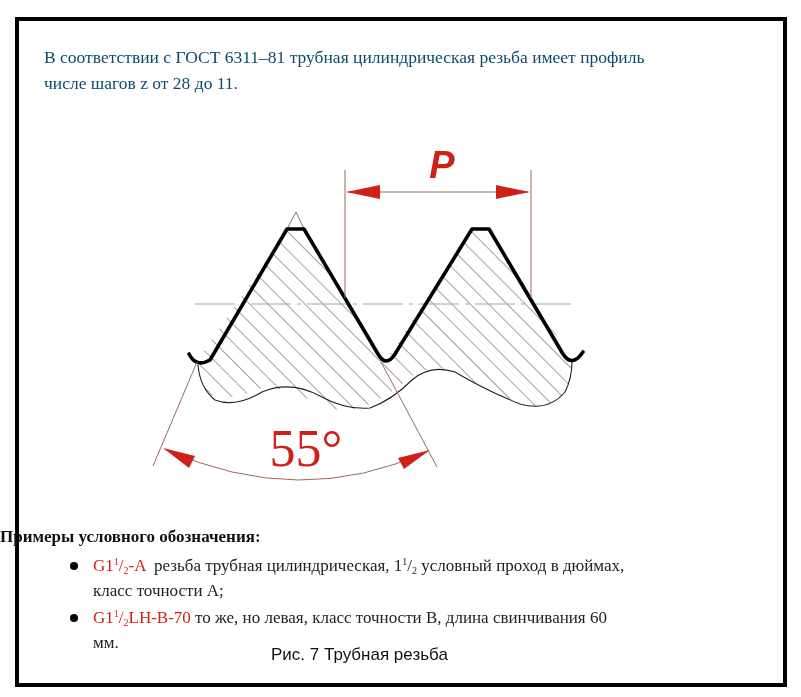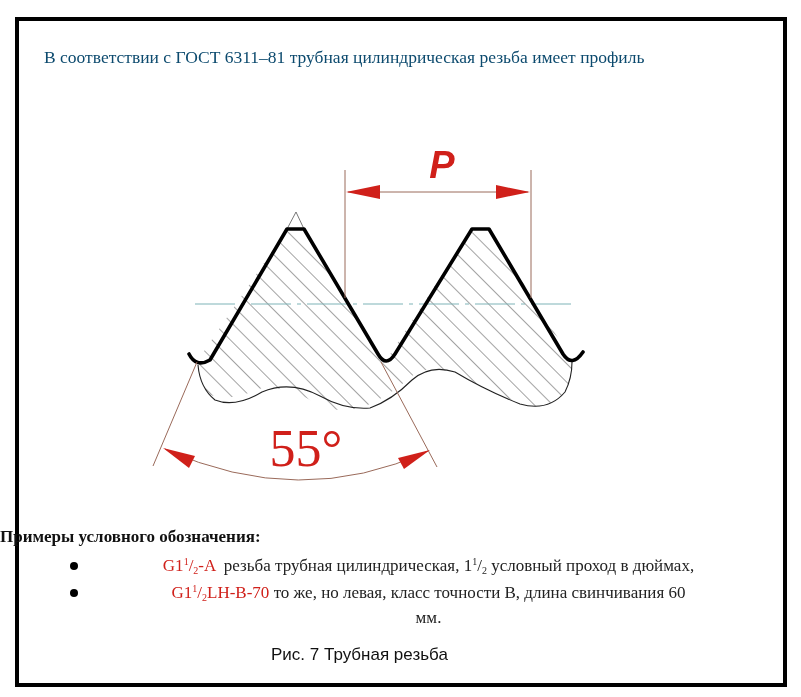--- a/index.html
+++ b/index.html
@@ -3,35 +3,36 @@
 <meta charset="utf-8">
 <style>
   html, body { margin:0; padding:0; background:#ffffff; }
   body { width:801px; height:697px; position:relative; overflow:hidden; font-family:"Liberation Serif", "DejaVu Serif", serif; color:#1a1a1a; }
   .frame { position:absolute; left:15px; top:17px; width:764px; height:662px; border:4px solid #000; box-sizing:content-box; }
   .intro { position:absolute; left:44px; top:44px; width:700px; font-size:17.5px; line-height:26px; color:#0c4a6e; }
   .intro .line { display:block; white-space:nowrap; }
   .diagram { position:absolute; left:0; top:0; width:801px; height:697px; }
   .heading { position:absolute; left:0; width:801px; top:527px; text-align:left; font-weight:bold; font-size:17px; color:#111; }
   .bullets { position:absolute; left:64px; top:553px; width:700px; font-size:17px; line-height:25px; color:#222; margin:0; padding:0; list-style:none; }
-  .bullets li { position:relative; padding-left:29px; margin-bottom:2px;text-align:center; }
+  .bullets li { position:relative; padding-left:29px; margin-bottom:2px; }
   .bullets li .dot { position:absolute; left:6px; top:9px; width:8px; height:8px; border-radius:50%; background:#000; }
   .code { color:#d0201a; }
   .code sup, .code sub, .frac sup, .frac sub { font-size:10px; }
   .code sup, .frac sup { vertical-align:6px; line-height:0; }
   .code sub, .frac sub { vertical-align:-3px; line-height:0; }
   .caption { position:absolute; left:271px; top:645px; font-family:"Liberation Sans", "DejaVu Sans", sans-serif; font-size:17px; color:#111; }
 </style>
 </head>
 <body>
 
 <div class="frame"></div>
 
 <div class="intro">
   <span class="line"> В соответствии с ГОСТ 6311–81 трубная цилиндрическая резьба имеет профиль</span>
+  <span class="line">числе шагов z от 28 до 11.</span>
 </div>
 
 <svg class="diagram" viewBox="0 0 801 697" xmlns="http://www.w3.org/2000/svg">
   <defs>
     <pattern id="hatch" patternUnits="userSpaceOnUse" width="13" height="13" patternTransform="rotate(-45)">
       <line x1="0" y1="0" x2="0" y2="13" stroke="#333" stroke-width="0.9"></line>
     </pattern>
     <clipPath id="threadClip">
       <path d="M196,362 Q205,368 213,354 L287,229 L304,229 L378,354 Q386,366 395,354 L472,229 L489,229 L563,354 Q570,366 578,356
                L578,380 Q560,420 525,405 Q470,385 440,370 Q420,362 405,372 Q380,392 360,404 Q320,418 300,400 Q270,385 245,388 Q215,398 200,380 Z"></path>
@@ -69,20 +70,21 @@
     <text x="306" y="466" text-anchor="middle" font-family="Liberation Serif, DejaVu Serif, serif" font-size="52" fill="#d0201a">55°</text>
   </g>
 </svg>
 
 <div class="heading">Примеры условного обозначения:</div>
 
 <ul class="bullets">
   <li>
     <span class="dot"></span>
     <span class="code"><span>G1</span><sup>1</sup><span>/</span><sub>2</sub><span>-A</span></span><span style="white-space:pre">  резьба трубная цилиндрическая, 1</span><span class="frac"><sup>1</sup><span>/</span><sub>2</sub></span><span> условный проход в дюймах,</span><br>
+    <span>класс точности А;</span>
   </li>
   <li>
     <span class="dot"></span>
     <span class="code"><span>G1</span><sup>1</sup><span>/</span><sub>2</sub><span>LH-B-70</span></span><span> то же, но левая, класс точности В, длина свинчивания 60</span><br>
     <span>мм.</span>
   </li>
 </ul>
 
 <div class="caption">Рис. 7 Трубная резьба</div>
 

